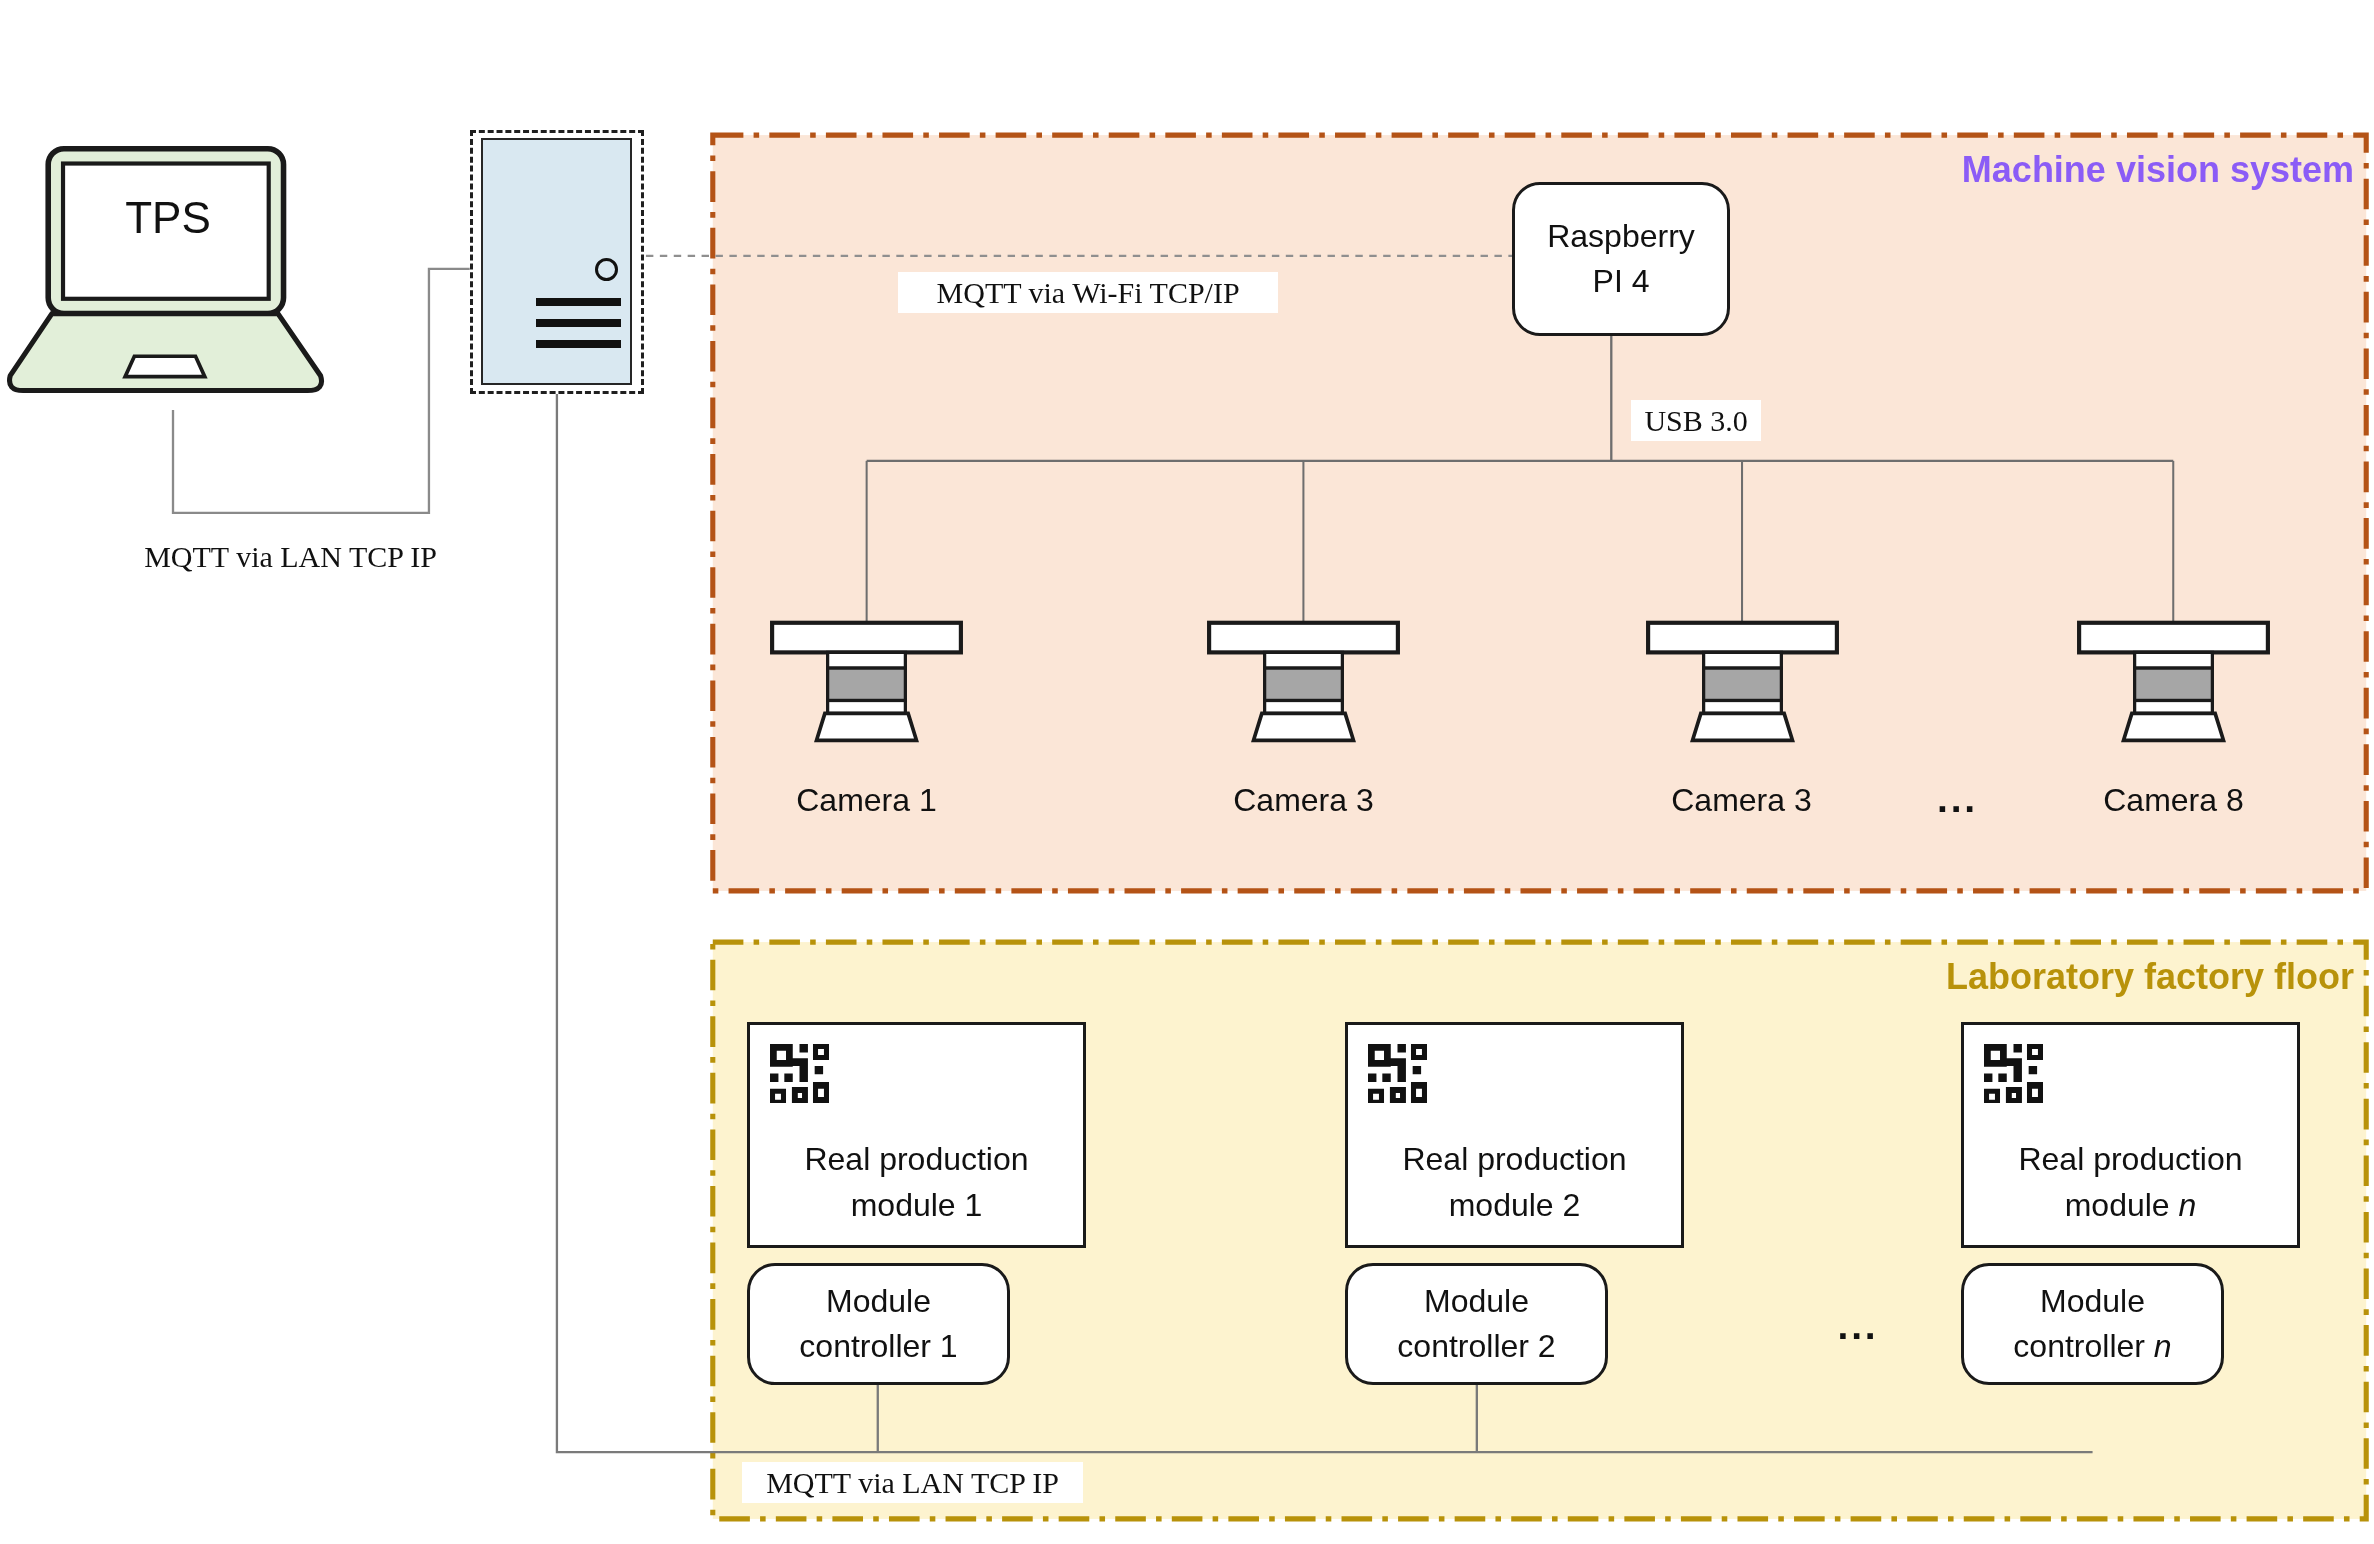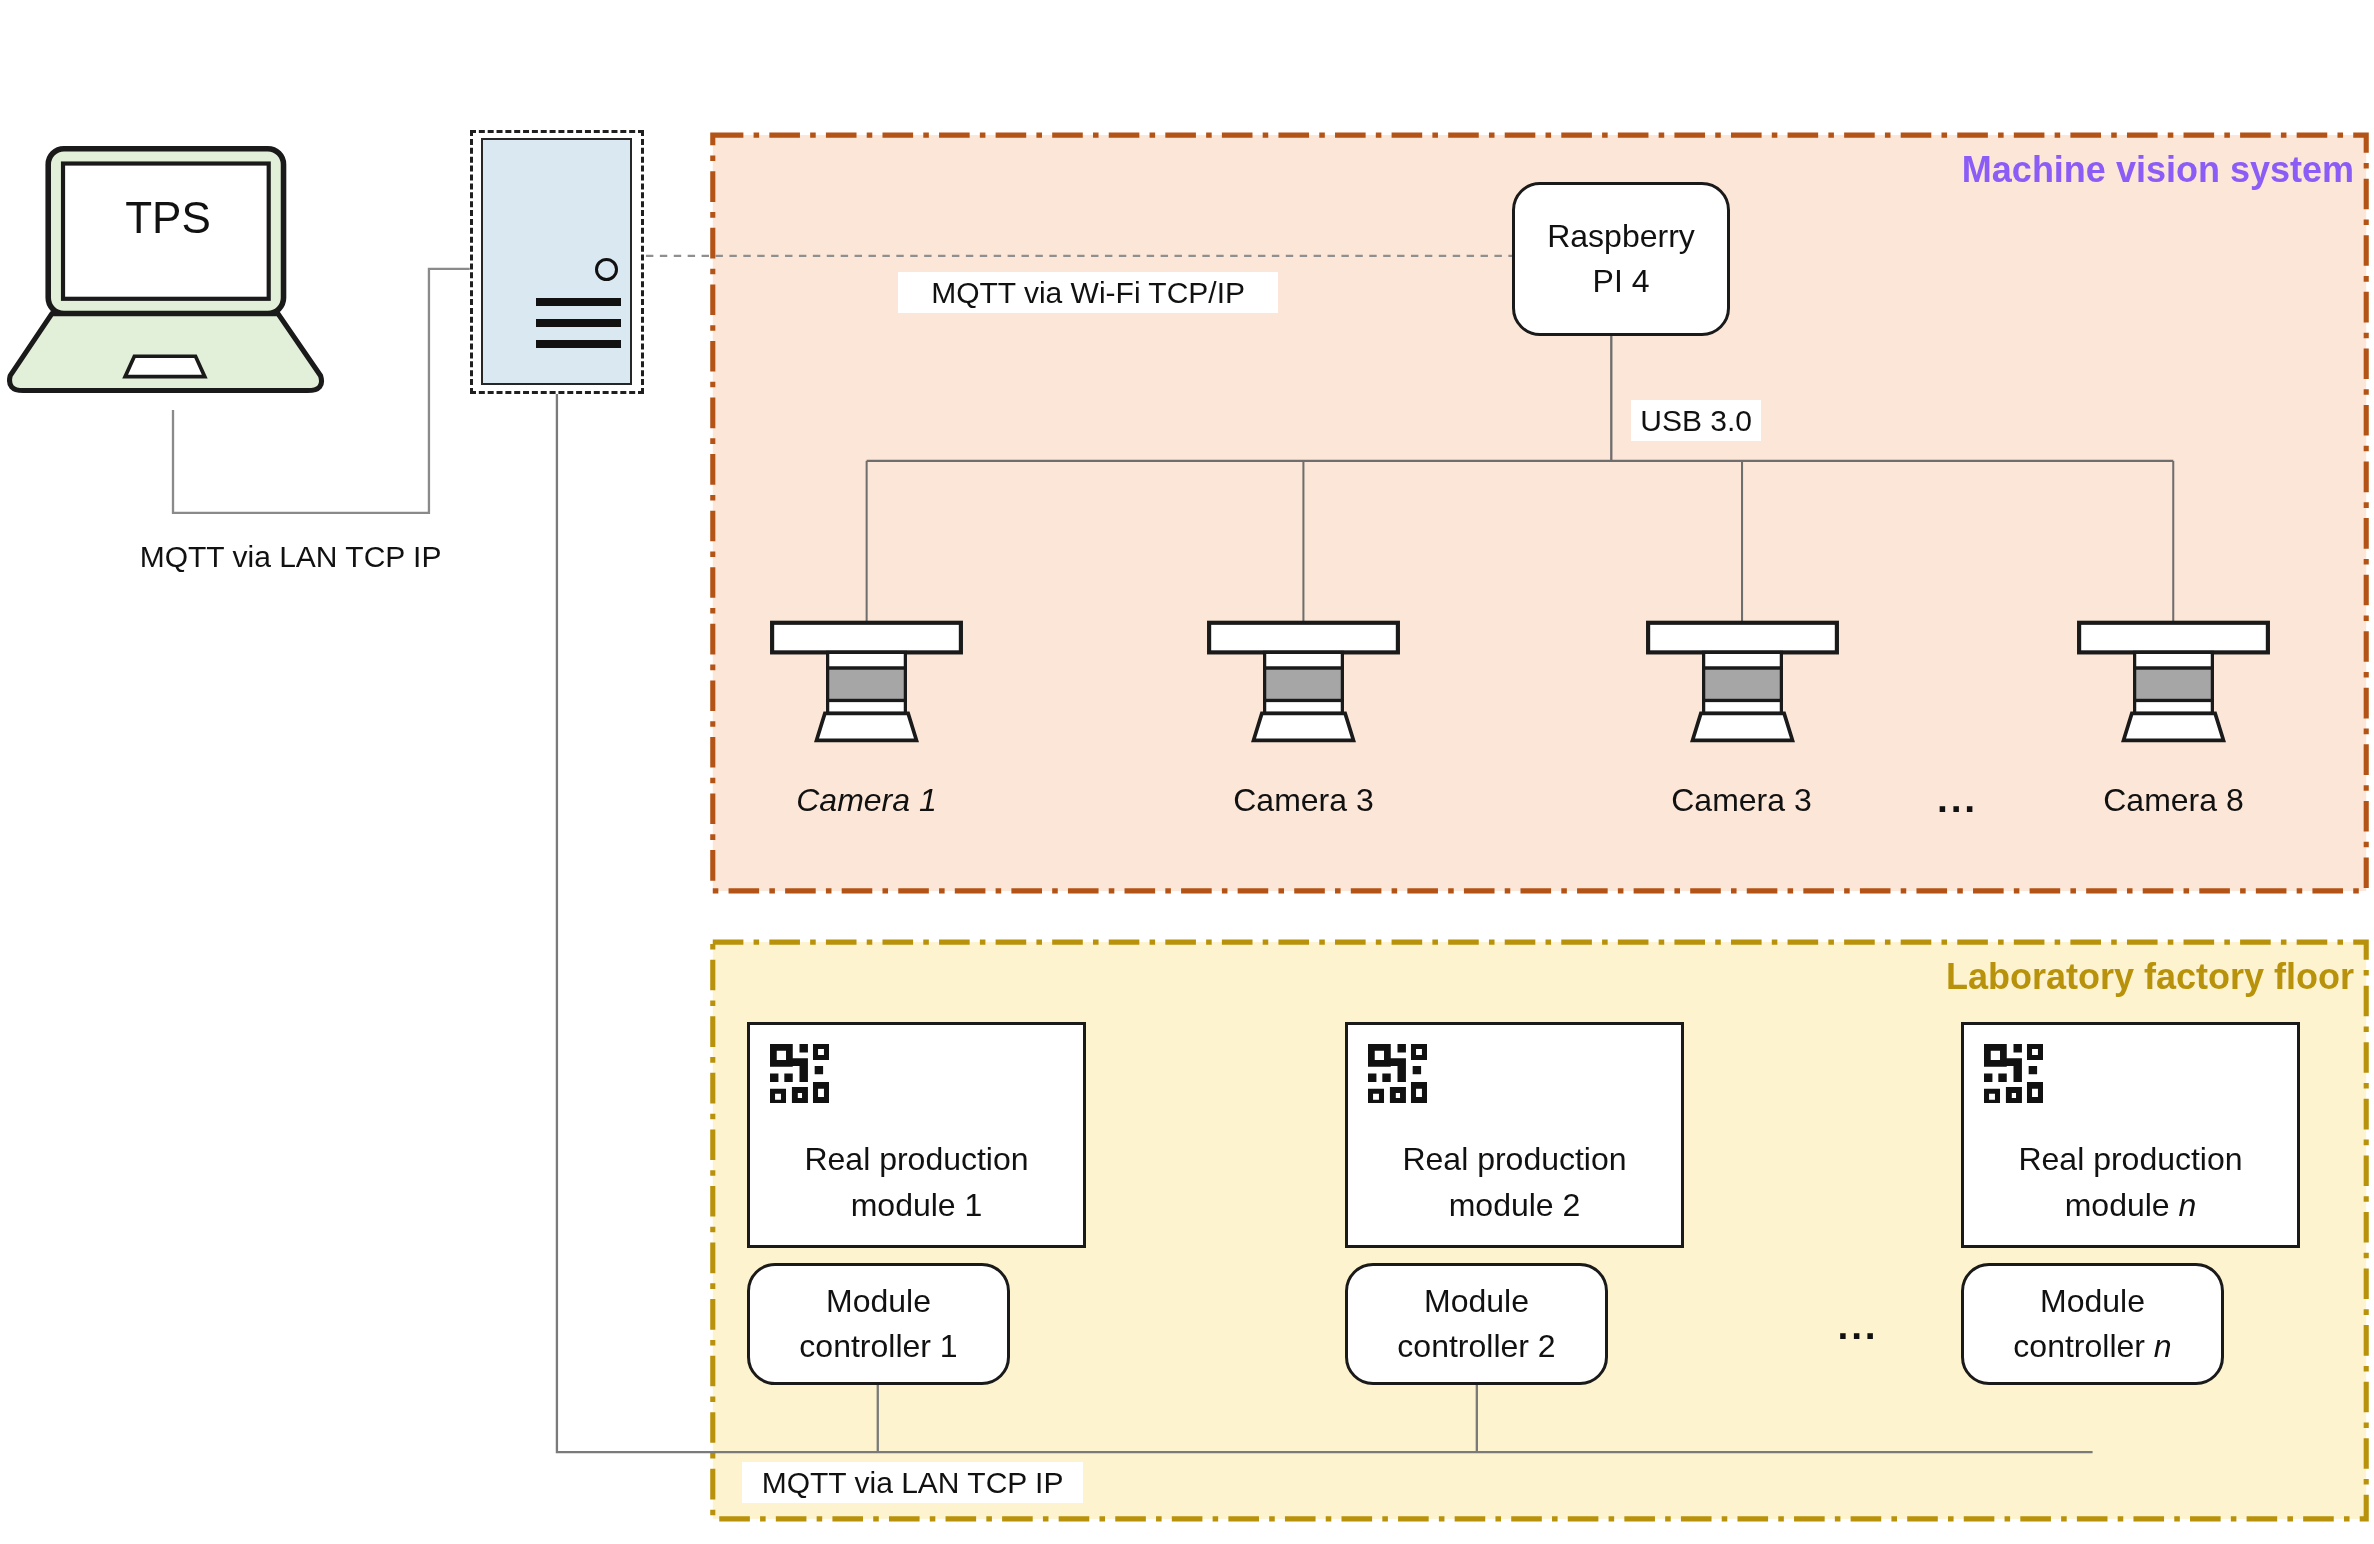--- a/index.html
+++ b/index.html
@@ -23,21 +23,21 @@
   .node{
     position:absolute;background:#fff;border:3.7px solid #1a1a1a;box-sizing:border-box;
     display:flex;align-items:center;justify-content:center;text-align:center;
     font-size:32px;line-height:1.42;
   }
   .rounded{border-radius:28px;}
 
   
   .conn-label{
     position:absolute;background:#ffffff;font-size:30px;text-align:center;
-    padding:3.7px 5.6px;white-space:nowrap;color:#111;
+    padding:3.7px 5.6px;white-space:nowrap;color:#111;font-family:Liberation Serif, serif;
   }
   .dots{
     position:absolute;font-size:39px;font-weight:600;letter-spacing:2.8px;color:#111;
     text-align:center;
   }
 
   
   #server-dashed{border:3.2px dashed #1f1f1f;background:transparent;box-sizing:border-box;}
   #server-body{background:#D9E8F1;border:2.8px solid #262626;box-sizing:border-box;}
   #server-led{border:3.2px solid #111;border-radius:50%;box-sizing:border-box;}
@@ -141,21 +141,21 @@
     <path d="M61 101 L151 101 L160 130 L52 130 Z" fill="#fff" stroke="#1a1a1a" stroke-width="4"></path>
   </svg>
   <svg class="abs" style="left:2075px;top:620px;" width="197" height="124" viewBox="0 0 212 134">
     <rect x="4" y="3" width="204" height="32" fill="#fff" stroke="#1a1a1a" stroke-width="4.5"></rect>
     <rect x="64" y="35" width="84" height="17" fill="#fff" stroke="#1a1a1a" stroke-width="3.5"></rect>
     <rect x="64" y="52" width="84" height="35" fill="#A6A6A6" stroke="#1a1a1a" stroke-width="3.5"></rect>
     <rect x="64" y="87" width="84" height="14" fill="#fff" stroke="#1a1a1a" stroke-width="3.5"></rect>
     <path d="M61 101 L151 101 L160 130 L52 130 Z" fill="#fff" stroke="#1a1a1a" stroke-width="4"></path>
   </svg>
 
-  <div class="cam-label" style="left:746px;top:782px;width:241px;font-style:italic;">Camera 1</div>
+  <div class="cam-label" style="left:746px;top:782px;width:241px;">Camera 1</div>
   <div class="cam-label" style="left:1183px;top:782px;width:241px;">Camera 3</div>
   <div class="cam-label" style="left:1621px;top:782px;width:241px;">Camera 3</div>
   <div class="cam-label" style="left:2053px;top:782px;width:241px;">Camera 8</div>
   <div class="dots" style="left:1911px;top:777px;width:93px;">...</div>
 
   <div class="module-box" style="left:747px;top:1022px;width:339px;height:226px;">
     <svg class="qr" width="59" height="59" viewBox="0 0 70 70">
       <path fill="#111" d="M0 0h27v27H0zM35 0h10v10H35zM51 0h19v19H51zM17 17h28v9H17zM35 26h10v19H35zM53 26h10v10H53zM0 35h10v10H0zM17 35h10v10H17zM0 53h19v17H0zM26 51h19v19H26zM51 45h19v25H51z"></path>
       <path fill="#fff" d="M8 8h11v11H8zM57 6h7v7h-7zM6 59h7v7H6zM57 53h7v10h-7zM33 58h5v6h-5z"></path>
     </svg>

